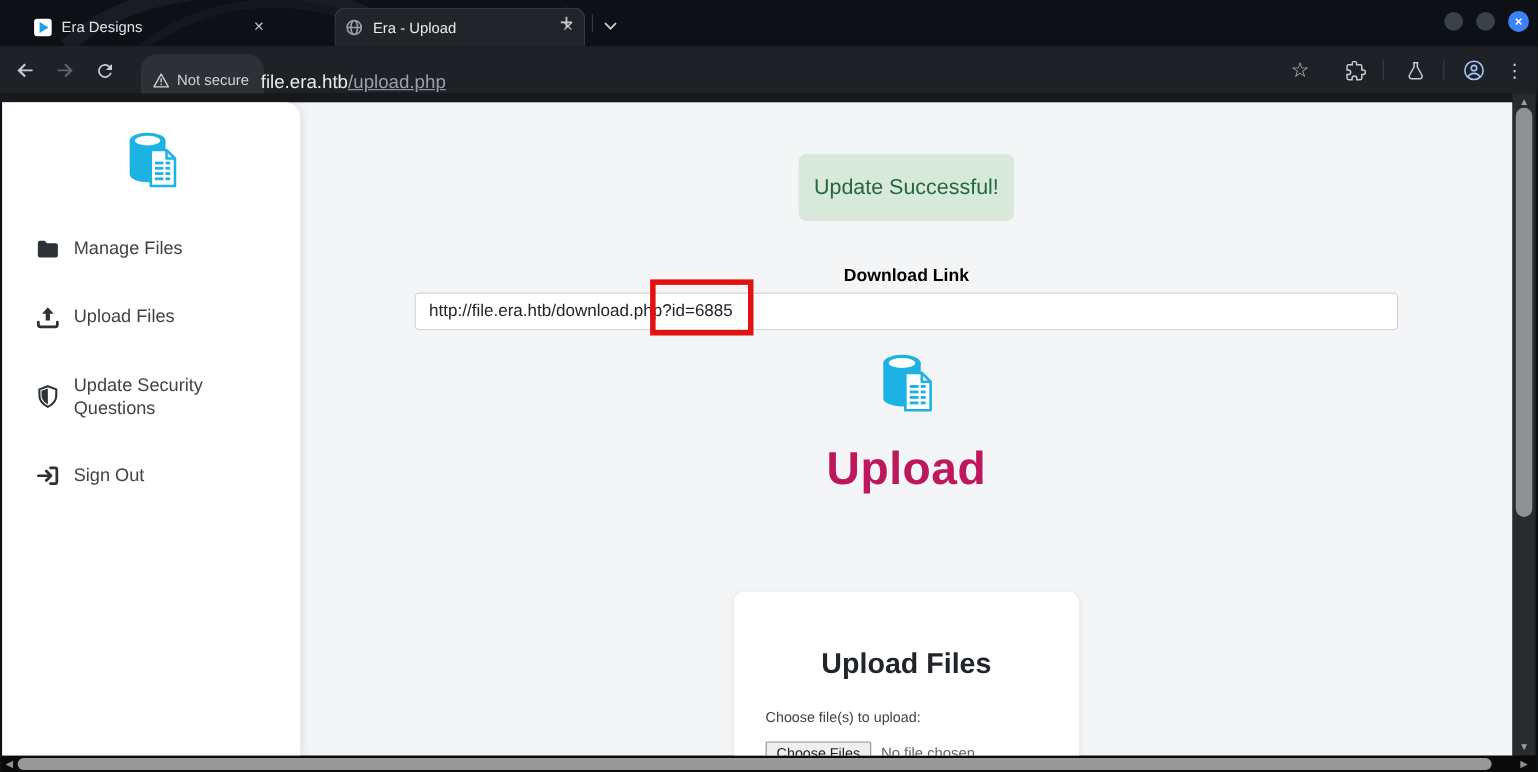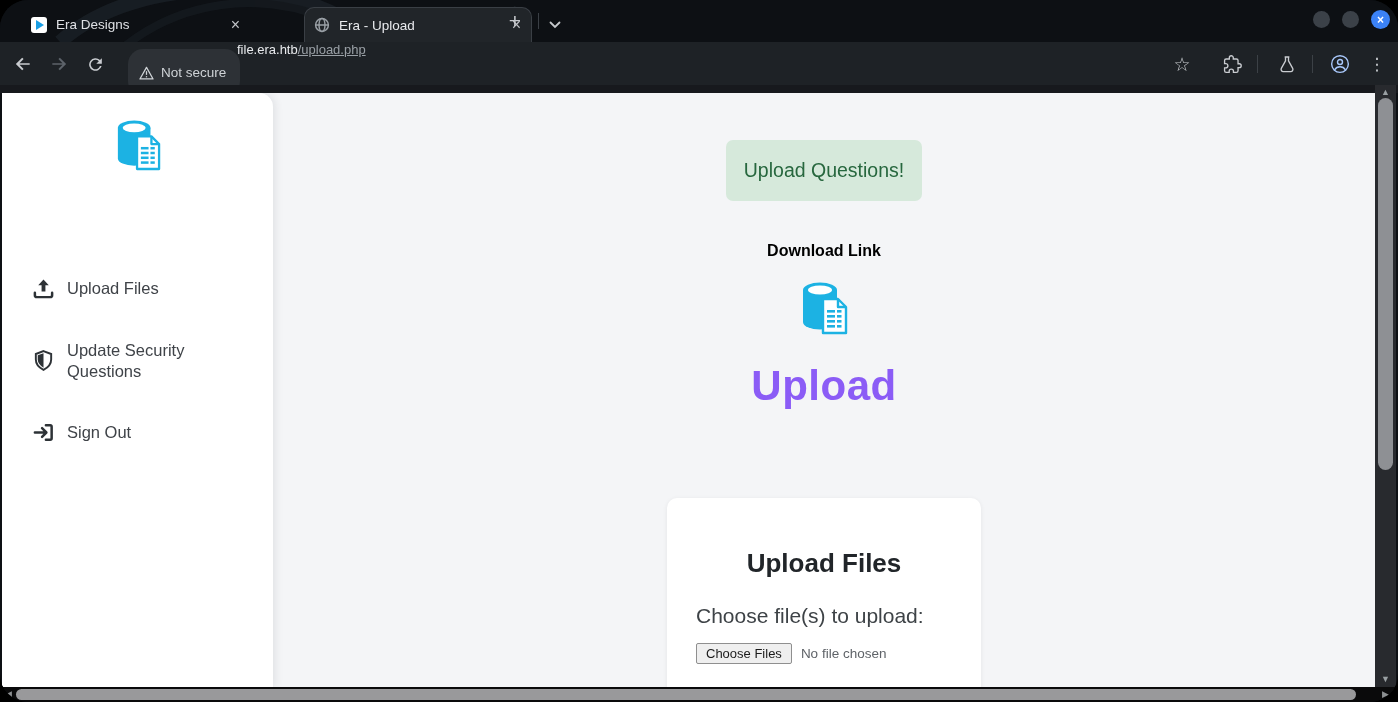--- a/index.html
+++ b/index.html
@@ -1,18 +1,18 @@
 <!DOCTYPE html>
 <html><head>
 <meta charset="utf-8">
 <style>
   * { box-sizing: border-box; margin: 0; padding: 0; }
   html,body { width:1398px; height:702px; background:#000; }
   body { font-family:"Liberation Sans", sans-serif; }
-  .window { position:relative; width:1398px; height:702px; background:#0d1014; overflow:hidden;border-radius:28px; }
+  .window { position:relative; width:1398px; height:702px; background:#0d1014; overflow:hidden; }
 
   
   .tabbar { position:absolute; top:0; left:0; right:0; height:42px; background:#0d1014; }
   .tab-decor { position:absolute; top:0; left:0; height:42px; width:520px; opacity:.8; }
   .tab { position:absolute; top:7px; height:35px; display:flex; align-items:center; padding:0 10px 0 9px; }
   .tab-inactive { left:22px; width:228px; }
   .tab-active { left:262px; width:228px; background:#212529; border:1px solid #3a3f45; border-bottom:none; border-radius:10px 10px 0 0;margin-left:42px; }
   .tab-title { font-size:13.5px; color:#dfe1e5; margin-left:9px; white-space:nowrap; overflow:hidden; flex:1; }
   .tab-close { margin-left:8px; color:#c2c5c9; font-size:16px; line-height:16px; cursor:pointer; }
   .favicon-era { width:16px; height:16px; background:#fff; border-radius:3px; position:relative; flex:none; }
@@ -25,21 +25,21 @@
   .win-controls { position:absolute; right:8px; top:10px; display:flex; align-items:center; gap:12px; }
   .win-btn { width:17px; height:17px; border-radius:50%; background:#3b4148; }
   .win-close { width:19px; height:19px; background:#3b82f6; color:#fff; font-size:12px; font-weight:bold;
      display:flex; align-items:center; justify-content:center; line-height:1; }
 
   
   .toolbar { position:absolute; top:42px; left:0; right:0; height:43px; background:#1e2226; }
   .nav-ic { position:absolute; top:11px; width:22px; height:22px; display:flex; align-items:center; justify-content:center; }
   .chip { position:absolute; left:128px; top:7px; height:47px; border-radius:15px; background:#2d3136;
      display:flex; align-items:center; gap:7px; padding:0 14px 0 11px; color:#cfd3d7; font-size:13.5px; }
-  .urltext { position:absolute; left:237px; top:0; height:43px; display:flex; align-items:flex-start; font-size:13px; }
+  .urltext { position:absolute; left:237px; top:0; height:43px; display:flex; align-items:flex-end; font-size:17px; }
   .url-host { color:#e9ebee; }
   .url-path { color:#9aa0a6;text-decoration:underline; }
   .tb-right { position:absolute; top:11px; width:22px; height:22px; display:flex; align-items:center; justify-content:center; }
   .tb-sep { position:absolute; top:13px; width:1px; height:18px; background:#3c4146; }
   .star-glyph { color:#c9ccd0; font-size:19px; line-height:1; }
   .kebab-glyph { color:#c9ccd0; font-size:17px; line-height:1; letter-spacing:0; }
 
   .chrome-strip { position:absolute; top:85px; left:0; right:0; height:8px; background:#17191d; }
 
   
@@ -56,25 +56,25 @@
 
   .content { position:absolute; left:271px; right:0; top:0; bottom:0; }
   .alert { width:196px; margin:47px auto 0; padding:19px 0; background:#d6e9db; border-radius:7px;
      text-align:center; color:#27673e; font-size:19.5px; }
   .dl-label { margin-top:41px; text-align:center; font-weight:bold; font-size:16px; color:#000000; }
   .input-wrap { position:relative; width:894px; margin:6px auto 0; }
   .dl-input { width:100%; height:34px; border:1px solid #ced4da; border-radius:4px; background:#fff;
      padding:0 12px; font-size:15.5px; color:#212529; font-family:"Liberation Sans",sans-serif; }
   .annotation { position:absolute; left:214px; top:-12px; width:94px; height:51px; border:5px solid #e31212; }
   .mid-logo { display:flex; justify-content:center; margin-top:20px; }
-  .page-h1 { margin-top:24px; text-align:center; font-size:42px; font-weight:bold; color:#8b5cf6; letter-spacing:.5px; }
+  .page-h1 { margin-top:24px; text-align:center; font-size:42px; font-weight:bold; color:#be185d; letter-spacing:.5px; }
   .card { width:314px; margin:88px auto 0; background:#fff; border-radius:10px;
      box-shadow:0 1px 5px rgba(0,0,0,.07); padding:50px 29px 60px; height:220px; }
   .card-h2 { text-align:center; font-size:26px; font-weight:bold; color:#212529; margin-bottom:25px; }
-  .card-prompt { font-size:21px; color:#3e4347; margin-bottom:15px; }
+  .card-prompt { font-size:13px; color:#3e4347; margin-bottom:15px; }
   .file-row { display:flex; align-items:center; gap:9px; }
   .file-btn { font-size:13px; font-family:"Liberation Sans",sans-serif; color:#1b1b1b; background:#efefef;
      border:1px solid #8f8f8f; border-radius:2px; padding:2px 9px; height:21px; }
   .file-status { font-size:13.5px; color:#5f6368; }
 
   
   .vscroll { position:absolute; right:2px; top:85px; bottom:15px; width:21px; background:#282a2e; }
   .vs-thumb { position:absolute; left:3px; right:3px; top:13px; height:372px; background:#8e9094; border-radius:8px; }
   .vs-up { position:absolute; top:2px; left:0; width:100%; text-align:center; color:#9aa0a3; font-size:9px; }
   .vs-down { position:absolute; bottom:3px; left:0; width:100%; text-align:center; color:#9aa0a3; font-size:9px; }
@@ -203,20 +203,26 @@
                 <rect x="15" y="17" width="4.5" height="2.6"></rect>
               <rect x="5" y="22" width="8" height="2.6"></rect>
                 <rect x="15" y="22" width="4.5" height="2.6"></rect>
               <rect x="5" y="27" width="8" height="2.6"></rect>
                 <rect x="15" y="27" width="4.5" height="2.6"></rect>
             </g>
           </g>
         </svg>
       </div>
 
+      <div class="nav-item ni-1">
+        <svg width="23" height="23" viewBox="0 0 24 24">
+          <path d="M2.5 6a2 2 0 0 1 2-2h4.6l2 2.3H19.5a2 2 0 0 1 2 2V18a2 2 0 0 1-2 2h-15a2 2 0 0 1-2-2z" fill="#2d3236"></path>
+        </svg>
+        <span class="nav-label">Manage Files</span>
+      </div>
 
       <div class="nav-item ni-2">
         <svg width="23" height="23" viewBox="0 0 24 24">
           <path d="M12 2.5 L17.5 8.5 H14 V15 H10 V8.5 H6.5 Z" fill="#2d3236"></path>
           <path d="M3 16.5 v2.5 a2 2 0 0 0 2 2 h14 a2 2 0 0 0 2-2 v-2.5" fill="none" stroke="#2d3236" stroke-width="2.6" stroke-linecap="round"></path>
         </svg>
         <span class="nav-label">Upload Files</span>
       </div>
 
       <div class="nav-item ni-3">
@@ -230,24 +236,28 @@
       <div class="nav-item ni-4">
         <svg width="23" height="23" viewBox="0 0 24 24">
           <path d="M3 12 h11 M10.5 7.5 L15 12 l-4.5 4.5" fill="none" stroke="#2d3236" stroke-width="2.6" stroke-linecap="round" stroke-linejoin="round"></path>
           <path d="M14.5 4.5 h4.5 a1.5 1.5 0 0 1 1.5 1.5 v12 a1.5 1.5 0 0 1-1.5 1.5 h-4.5" fill="none" stroke="#2d3236" stroke-width="2.6" stroke-linecap="round"></path>
         </svg>
         <span class="nav-label">Sign Out</span>
       </div>
     </div>
 
     <div class="content">
-      <div class="alert">Upload Questions!</div>
+      <div class="alert">Update Successful!</div>
 
       <div class="dl-label">Download Link</div>
 
+      <div class="input-wrap">
+        <input class="dl-input" type="text" value="http://file.era.htb/download.php?id=6885" style="">
+        <div class="annotation"></div>
+      </div>
 
       <div class="mid-logo">
         <svg width="48" height="58" viewBox="0 0 48 56">
           <path d="M3 9 v32 a17 7.5 0 0 0 34 0 V9 Z" fill="#1cb2e3"></path>
           <ellipse cx="20" cy="9" rx="17" ry="7.5" fill="#1cb2e3"></ellipse>
           <ellipse cx="20" cy="9" rx="12" ry="4.6" fill="#fff"></ellipse>
           <g transform="translate(22,17)">
             <path d="M1 1 h15 l8 8 v26 h-23 z" fill="#fff" stroke="#1cb2e3" stroke-width="2.4" stroke-linejoin="round"></path>
             <path d="M16 1 v8 h8" fill="none" stroke="#1cb2e3" stroke-width="2.4" stroke-linejoin="round"></path>
             <g fill="#1cb2e3">

